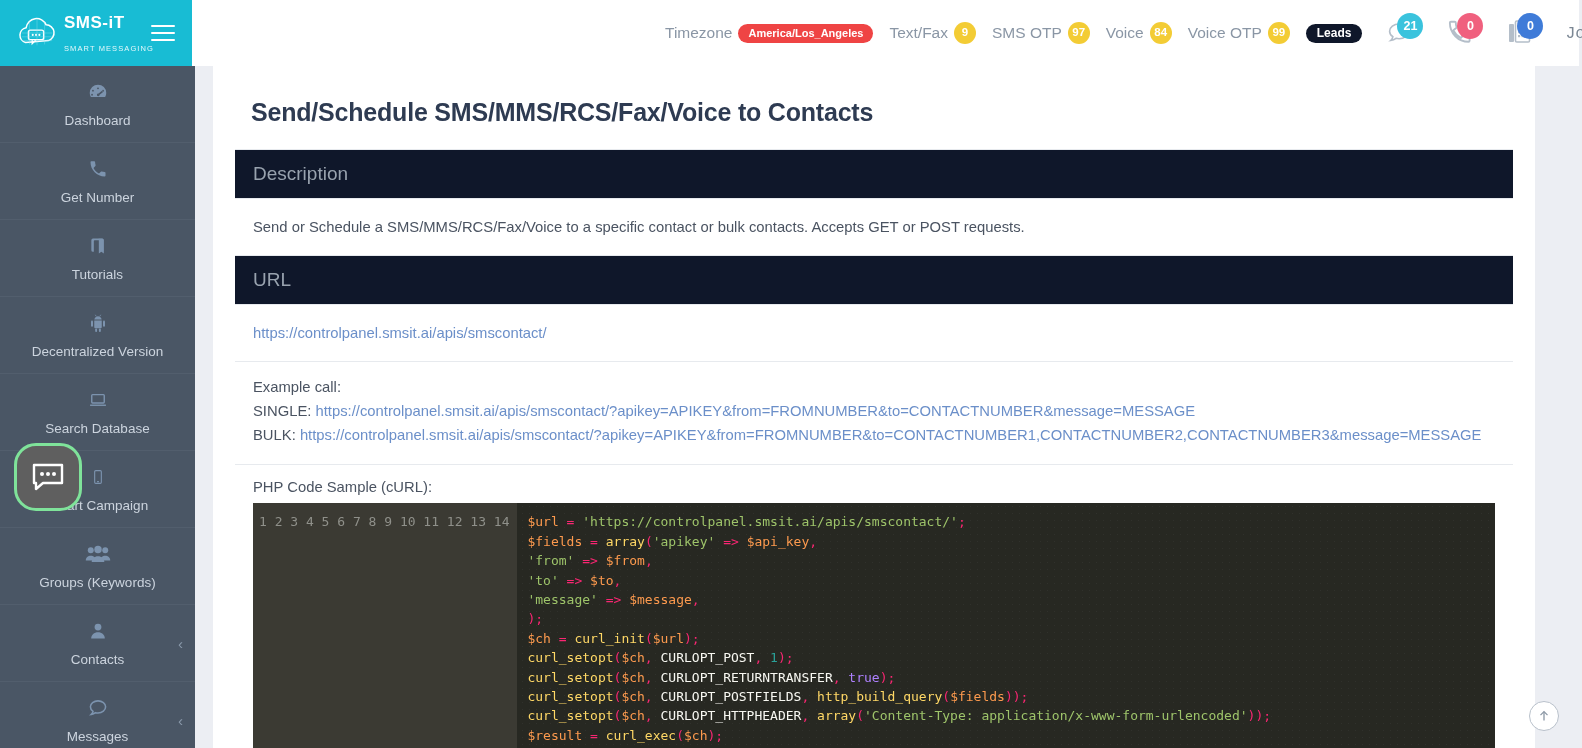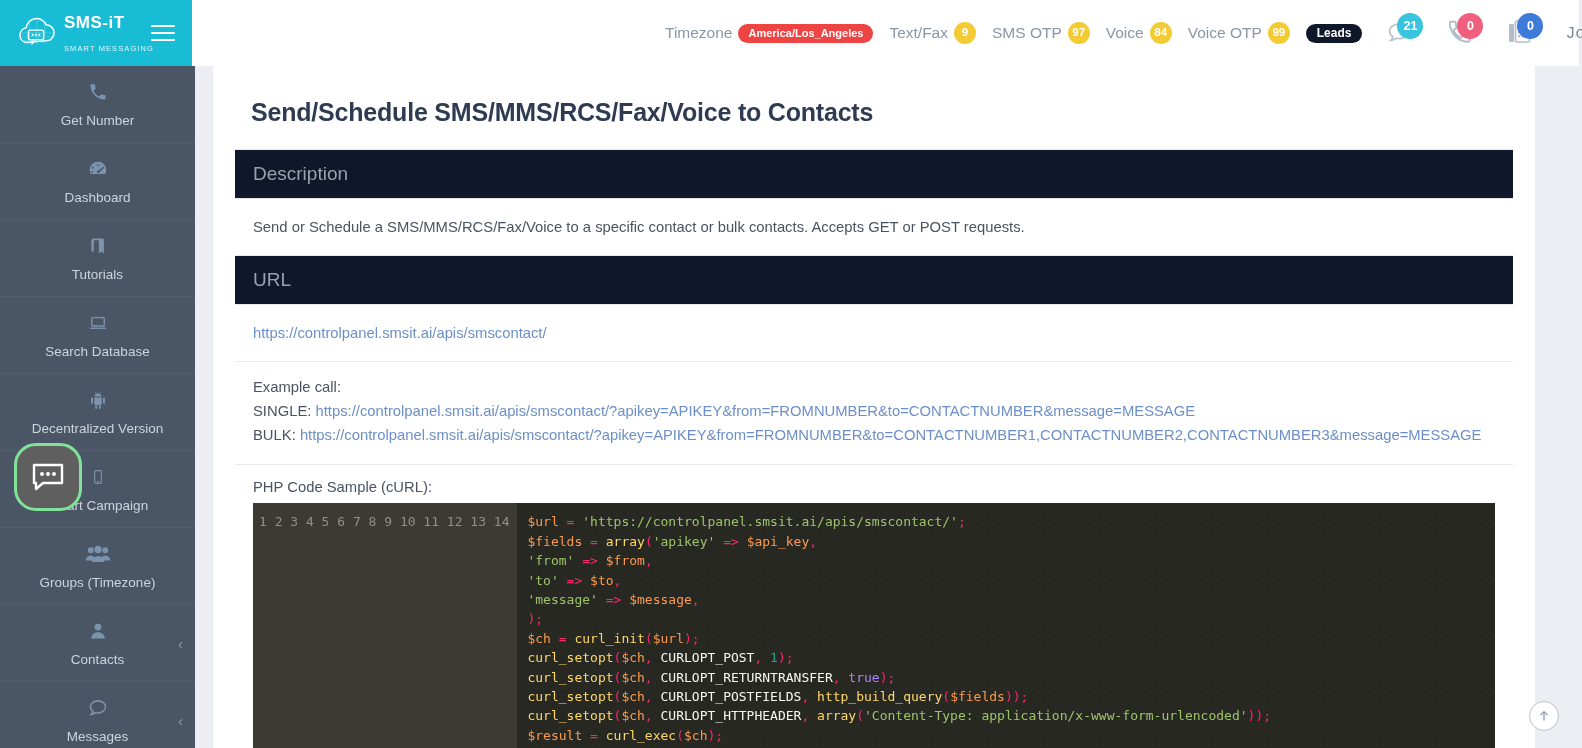--- a/index.html
+++ b/index.html
@@ -242,93 +242,93 @@
       </span>
       <span id="hamburger">
         <span></span>
           <span></span>
           <span></span>
       </span>
     </div>
 
     <div class="nav-item">
       <span class="nav-icon">
+        <svg width="22" height="22" viewBox="0 0 24 24" fill="#7c93ae">
+          <path d="M12 4a9 9 0 00-9 9 9 9 0 001.2 4.5h15.6A9 9 0 0021 13a9 9 0 00-9-9zm0 3a1 1 0 110 2 1 1 0 010-2zM6.5 9.5a1 1 0 110 2 1 1 0 010-2zm11 0a1 1 0 110 2 1 1 0 010-2zM5.5 14a1 1 0 110 2 1 1 0 010-2zm11.2-3.6l1.2 1.2-4.1 3.4a1.5 1.5 0 11-1.1-1.4l4-3.2z"></path>
+        </svg>
+      </span>
+      <span class="nav-label">Dashboard</span>
+    </div>
+
+    <div class="nav-item">
+      <span class="nav-icon">
         <svg width="20" height="20" viewBox="0 0 24 24" fill="#7c93ae">
           <path d="M6.6 10.8c1.4 2.8 3.8 5.1 6.6 6.6l2.2-2.2c.3-.3.7-.4 1-.2 1.2.4 2.4.6 3.6.6.6 0 1 .4 1 1V20c0 .6-.4 1-1 1C10.8 21 3 13.2 3 3.6c0-.6.4-1 1-1h3.5c.6 0 1 .4 1 1 0 1.3.2 2.5.6 3.6.1.4 0 .8-.2 1.1l-2.3 2.5z"></path>
         </svg>
       </span>
       <span class="nav-label">Get Number</span>
-    </div>
-
-    <div class="nav-item">
-      <span class="nav-icon">
-        <svg width="22" height="22" viewBox="0 0 24 24" fill="#7c93ae">
-          <path d="M12 4a9 9 0 00-9 9 9 9 0 001.2 4.5h15.6A9 9 0 0021 13a9 9 0 00-9-9zm0 3a1 1 0 110 2 1 1 0 010-2zM6.5 9.5a1 1 0 110 2 1 1 0 010-2zm11 0a1 1 0 110 2 1 1 0 010-2zM5.5 14a1 1 0 110 2 1 1 0 010-2zm11.2-3.6l1.2 1.2-4.1 3.4a1.5 1.5 0 11-1.1-1.4l4-3.2z"></path>
-        </svg>
-      </span>
-      <span class="nav-label">Dashboard</span>
     </div>
 
     <div class="nav-item">
       <span class="nav-icon">
         <svg width="20" height="22" viewBox="0 0 24 24" fill="#7c93ae">
           <path d="M6 3h11a2 2 0 012 2v16l-3-2-3 2V5H8a1 1 0 00-1 1v13H6a2 2 0 01-2-2V5a2 2 0 012-2z"></path>
           <path d="M9 3h8a2 2 0 012 2v14l-2.5-1.6L14 19V5a2 2 0 00-2-2z" opacity="0.55"></path>
         </svg>
       </span>
       <span class="nav-label">Tutorials</span>
-    </div>
-
-    <div class="nav-item">
-      <span class="nav-icon">
-        <svg width="24" height="20" viewBox="0 0 24 24" fill="none" stroke="#7c93ae" stroke-width="1.7">
-          <rect x="4.5" y="5.5" width="15" height="10" rx="1"></rect>
-          <line x1="2.5" y1="18.3" x2="21.5" y2="18.3"></line>
-        </svg>
-      </span>
-      <span class="nav-label">Search Database</span>
     </div>
 
     <div class="nav-item">
       <span class="nav-icon">
         <svg width="20" height="22" viewBox="0 0 24 24" fill="#7c93ae">
           <path d="M7.5 9h9v8.2a1 1 0 01-1 1h-7a1 1 0 01-1-1V9z"></path>
           <rect x="3.6" y="9" width="2.4" height="7.4" rx="1.2"></rect>
           <rect x="18" y="9" width="2.4" height="7.4" rx="1.2"></rect>
           <rect x="8.6" y="18.6" width="2.3" height="4.2" rx="1.1"></rect>
           <rect x="13.1" y="18.6" width="2.3" height="4.2" rx="1.1"></rect>
           <path d="M7.6 7.8c.3-2.3 2.2-3.9 4.4-3.9s4.1 1.6 4.4 3.9H7.6z"></path>
           <path d="M8.7 2.1l1.1 1.9M15.3 2.1l-1.1 1.9" stroke="#7c93ae" stroke-width="0.9"></path>
         </svg>
       </span>
       <span class="nav-label">Decentralized Version</span>
     </div>
 
     <div class="nav-item">
       <span class="nav-icon">
+        <svg width="24" height="20" viewBox="0 0 24 24" fill="none" stroke="#7c93ae" stroke-width="1.7">
+          <rect x="4.5" y="5.5" width="15" height="10" rx="1"></rect>
+          <line x1="2.5" y1="18.3" x2="21.5" y2="18.3"></line>
+        </svg>
+      </span>
+      <span class="nav-label">Search Database</span>
+    </div>
+
+    <div class="nav-item">
+      <span class="nav-icon">
         <svg width="16" height="22" viewBox="0 0 24 24" fill="none" stroke="#7c93ae" stroke-width="1.7">
           <rect x="7" y="2.5" width="10" height="19" rx="1.6"></rect>
           <line x1="10.6" y1="19" x2="13.4" y2="19"></line>
         </svg>
       </span>
       <span class="nav-label">Smart Campaign</span>
     </div>
 
     <div class="nav-item">
       <span class="nav-icon">
         <svg width="26" height="20" viewBox="0 0 28 20" fill="#7c93ae">
           <circle cx="6.2" cy="6" r="3.2"></circle>
           <circle cx="21.8" cy="6" r="3.2"></circle>
           <circle cx="14" cy="5.1" r="4"></circle>
           <path d="M0.8 17c0-3.1 2.4-5.2 5.4-5.2s5.4 2.1 5.4 5.2z"></path>
           <path d="M16.4 17c0-3.1 2.4-5.2 5.4-5.2s5.4 2.1 5.4 5.2z"></path>
           <path d="M7.2 18.6c0-3.7 3-6.3 6.8-6.3s6.8 2.6 6.8 6.3z"></path>
         </svg>
       </span>
-      <span class="nav-label">Groups (Timezone)</span>
+      <span class="nav-label">Groups (Keywords)</span>
     </div>
 
     <div class="nav-item">
       <span class="nav-icon">
         <svg width="20" height="22" viewBox="0 0 24 24" fill="#7c93ae">
           <circle cx="12" cy="7.3" r="4.1"></circle>
           <path d="M3.8 21c0-4.5 3.6-7.6 8.2-7.6s8.2 3.1 8.2 7.6z"></path>
         </svg>
       </span>
       <span class="nav-label">Contacts</span>

